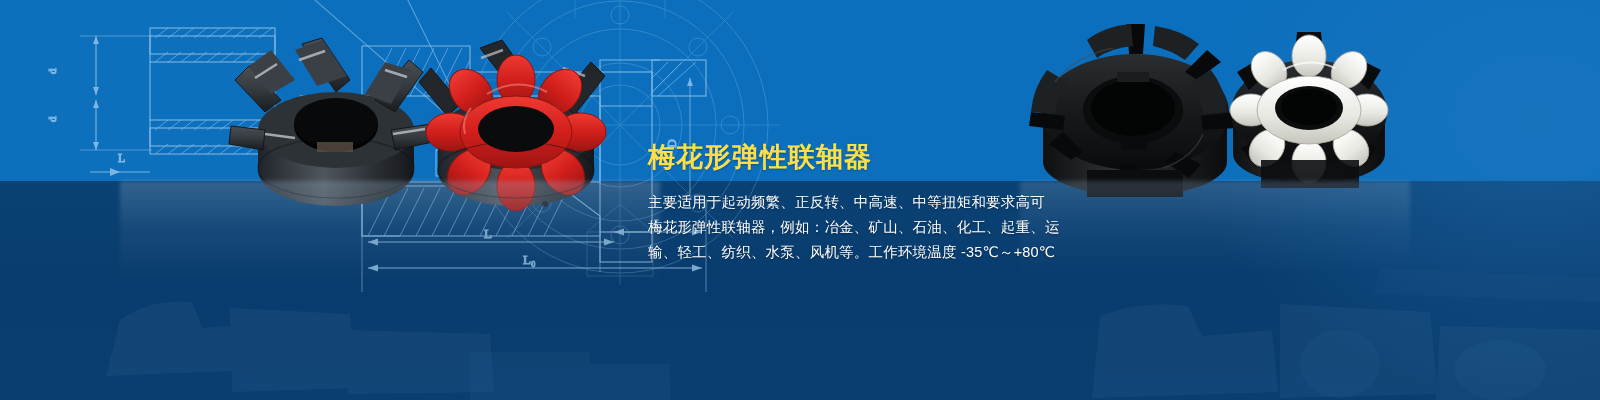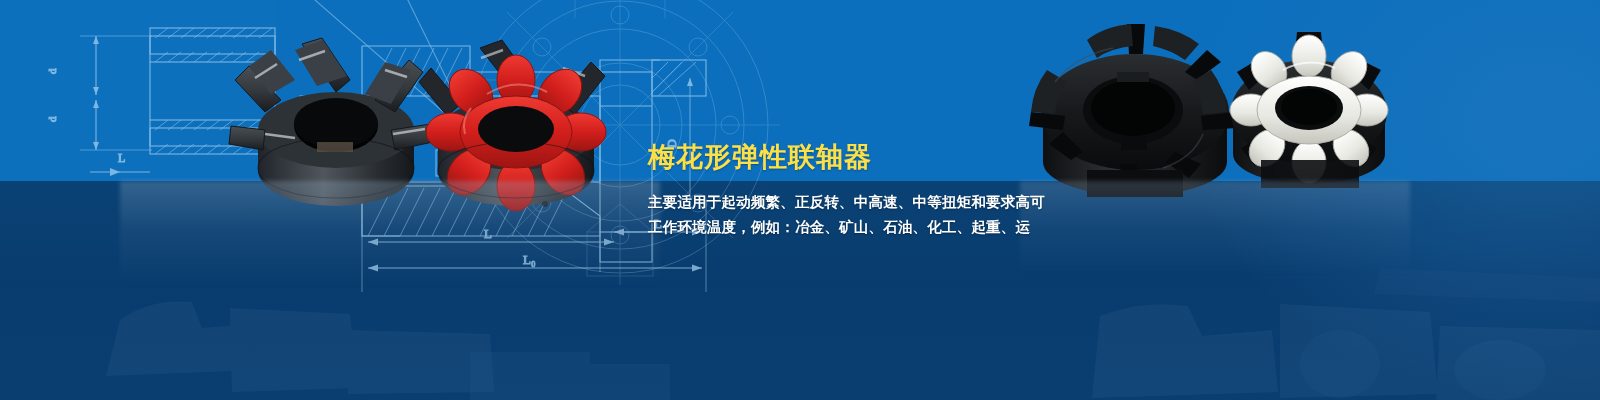--- a/index.html
+++ b/index.html
@@ -70,21 +70,21 @@
     text-shadow:0 1px 2px rgba(0,0,0,.28);
   }
   .desc{
     position:absolute;left:648px;top:190px;width:420px;
     color:#ffffff;
     font-size:14.5px;
     line-height:25px;
     letter-spacing:.2px;
     text-shadow:0 1px 2px rgba(0,0,0,.35);
   }
-  .desc div{white-space:nowrap;font-weight:bold;}
+  .desc div{white-space:nowrap;}
 </style>
 </head>
 <body>
 
 <div class="banner">
 
   <div class="bg-dark"></div>
   <div class="bg-light-top"></div>
   <div class="bg-light-left"></div>
   <div class="dark-shade"></div>
@@ -451,16 +451,17 @@
       <rect x="580" y="104" width="90" height="36"></rect>
       <ellipse cx="1340" cy="104" rx="40" ry="34"></ellipse>
       <ellipse cx="1500" cy="110" rx="46" ry="30"></ellipse>
     </g>
   </svg>
 
   <div class="title">梅花形弹性联轴器</div>
 
   <div class="desc">
     <div>主要适用于起动频繁、正反转、中高速、中等扭矩和要求高可</div>
-    <div>工作环境温度，例如：冶金、矿山、石油、化工、起重、运</div>
+    <div>梅花形弹性联轴器，例如：冶金、矿山、石油、化工、起重、运</div>
+    <div>输、轻工、纺织、水泵、风机等。工作环境温度 -35℃～+80℃</div>
   </div>
 
 </div>
 
 </body></html>

